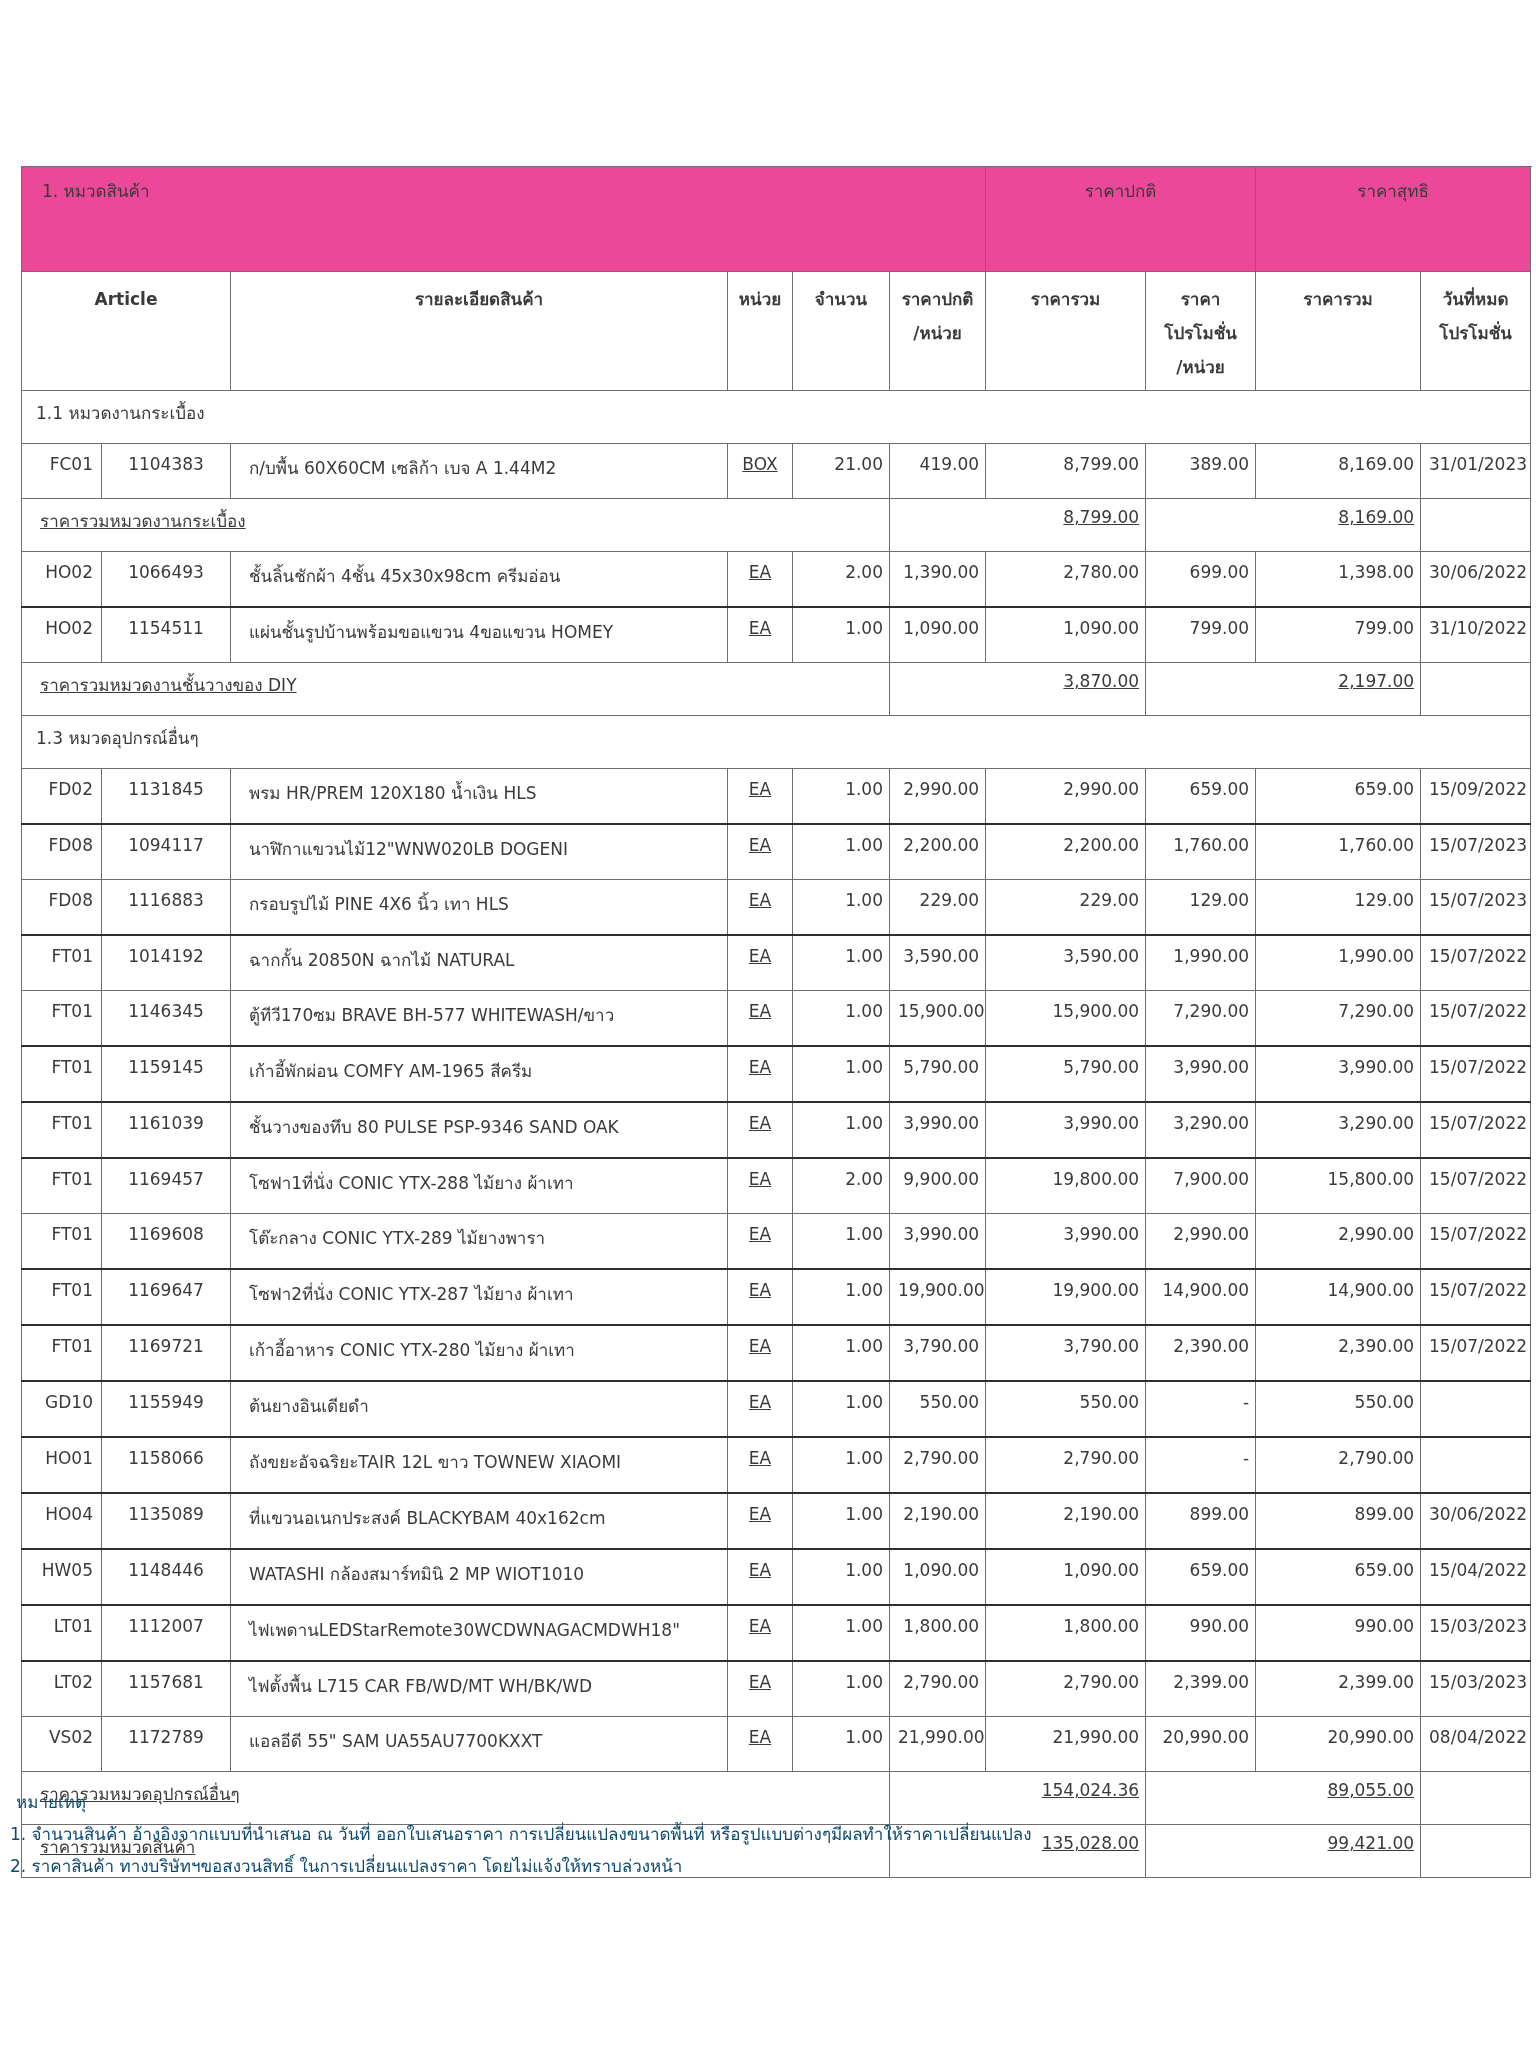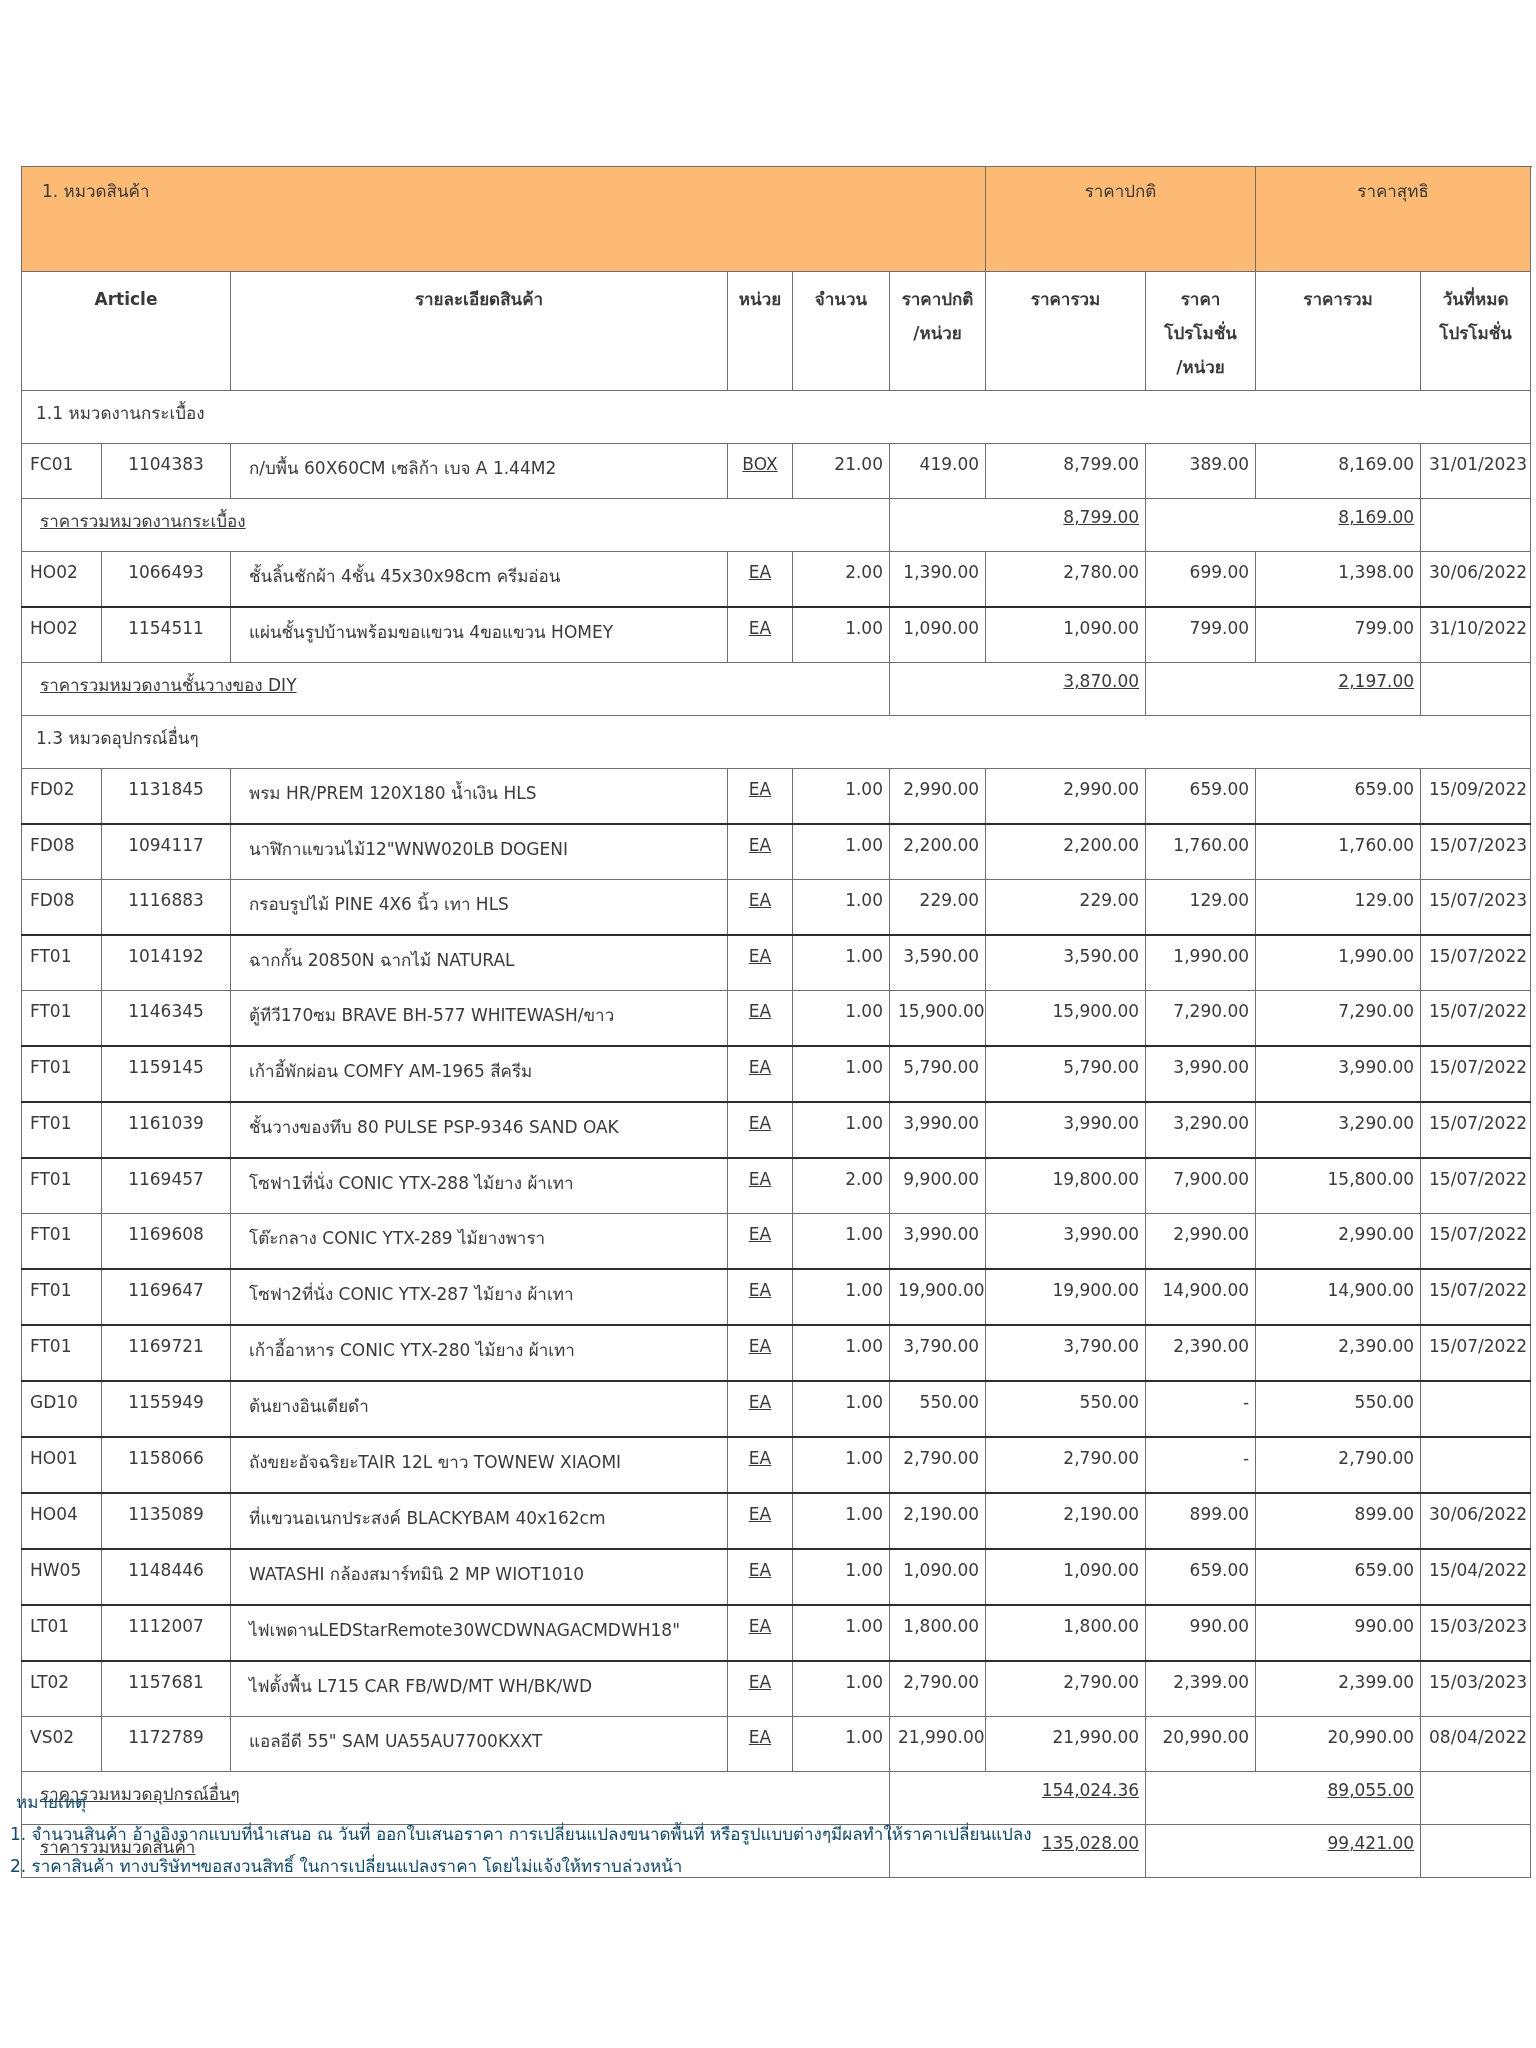--- a/index.html
+++ b/index.html
@@ -10,27 +10,27 @@
   }
   table.quote {
     position: absolute; left: 21px; top: 166px;
     width: 1509px; border-collapse: collapse; table-layout: fixed;
     font-size: 17px;
   }
   table.quote td, table.quote th {
     border: 1.5px solid #6e6e6e; padding: 0 8px; font-weight: normal;
     overflow: hidden; white-space: nowrap;
   }
-  tr.band td { background: #fdba74; height: 94px; vertical-align: top; padding-top: 10px; }
+  tr.band td { background: #ec4899; height: 94px; vertical-align: top; padding-top: 10px; }
   tr.band td.cat-title { text-align: left; padding-left: 20px; }
   tr.band td.grp { text-align: center; }
   tr.colhead th { height: 108px; vertical-align: top; padding-top: 10px; text-align: center; line-height: 34px; white-space: normal; font-weight: bold; }
   tr.section td { height: 44px; text-align: left; padding-left: 14px; vertical-align: top; padding-top: 8px; }
   tr.item td { height: 44px; vertical-align: middle; }
-  tr.item td.code { text-align: left; }
+  tr.item td.code { text-align: right; }
   tr.item td.art { text-align: center; }
   tr.item td.desc { text-align: left; padding-left: 18px; }
   tr.item td.unit { text-align: center; text-decoration: underline; }
   tr.item td.num { text-align: right; padding-right: 6px; vertical-align: top; padding-top: 10px; }
   tr.item td.date { text-align: right; padding-right: 4px; }
   tr.item td.unit, tr.item td.code, tr.item td.art, tr.item td.desc, tr.item td.date { vertical-align: top; padding-top: 10px; }
   tr.item.heavy td { border-top: 2.5px solid #2e2e2e; }
   tr.subtotal td { height: 44px; vertical-align: top; padding-top: 8px; text-decoration: underline; }
   tr.subtotal td.label { text-align: left; padding-left: 18px; }
   tr.subtotal td.num { text-align: right; padding-right: 6px; }

